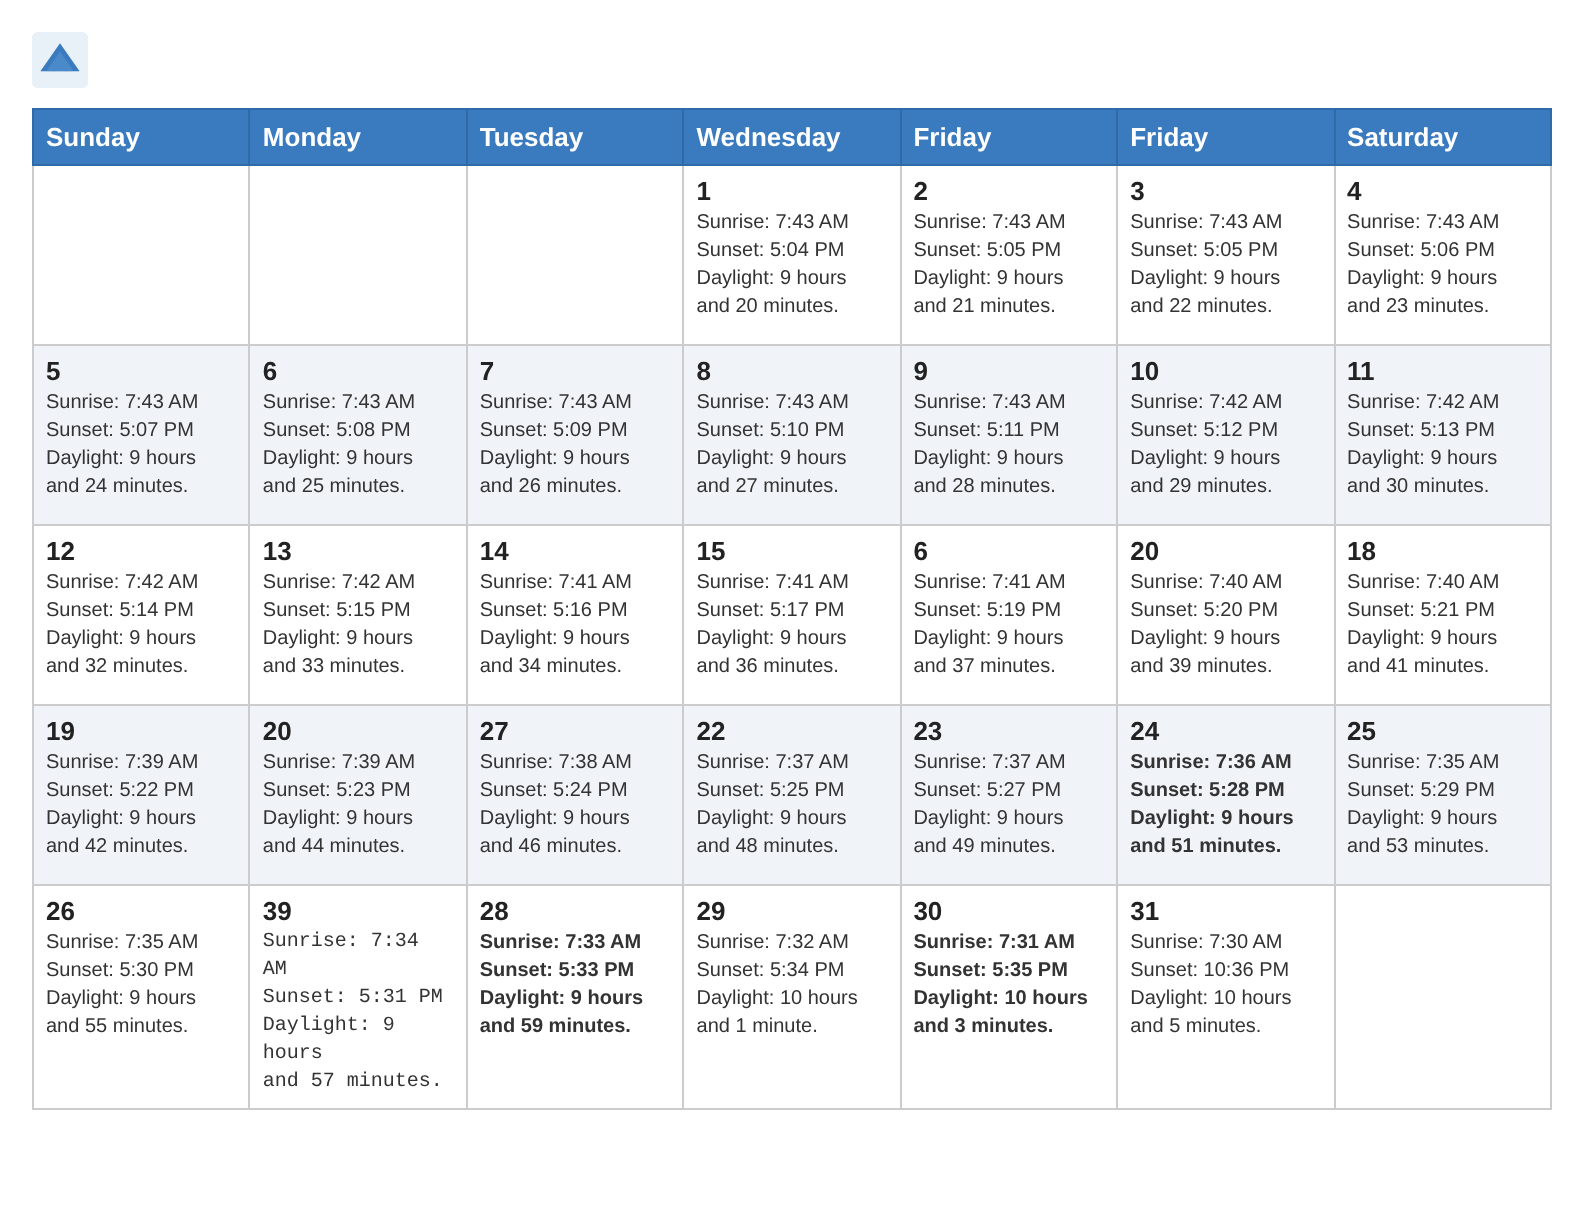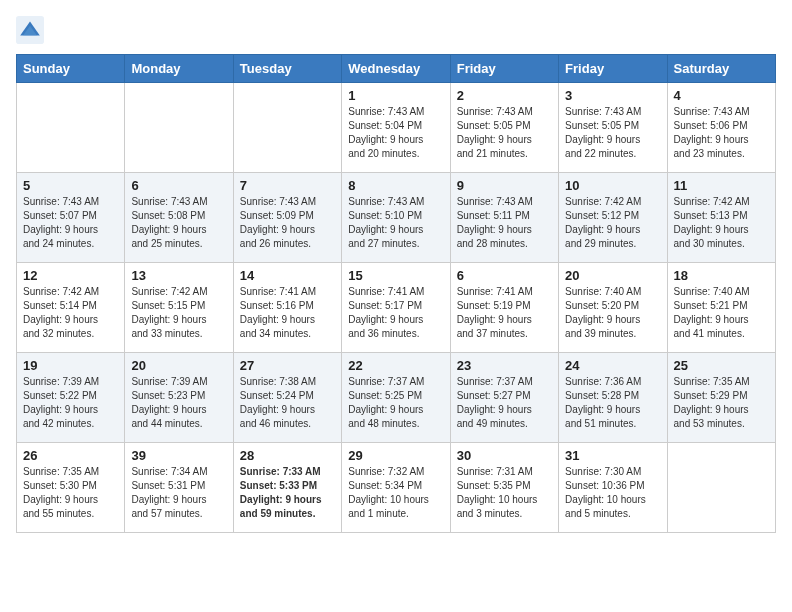--- a/index.html
+++ b/index.html
@@ -294,21 +294,21 @@
         </td>
         <td>
           <span class="day-number">23</span>
           <div class="day-info" style="white-space: pre-line;">Sunrise: 7:37 AM
 Sunset: 5:27 PM
 Daylight: 9 hours
 and 49 minutes.</div>
         </td>
         <td>
           <span class="day-number">24</span>
-          <div class="day-info" style="white-space: pre-line;">Sunrise: 7:36 AM
+          <div class="day-info" style="white-space: pre-line; font-weight: bold;">Sunrise: 7:36 AM
 Sunset: 5:28 PM
 Daylight: 9 hours
 and 51 minutes.</div>
         </td>
         <td>
           <span class="day-number">25</span>
           <div class="day-info" style="white-space: pre-line;">Sunrise: 7:35 AM
 Sunset: 5:29 PM
 Daylight: 9 hours
 and 53 minutes.</div>
@@ -317,42 +317,42 @@
       <tr>
         <td>
           <span class="day-number">26</span>
           <div class="day-info" style="white-space: pre-line;">Sunrise: 7:35 AM
 Sunset: 5:30 PM
 Daylight: 9 hours
 and 55 minutes.</div>
         </td>
         <td>
           <span class="day-number">39</span>
-          <div class="day-info" style="white-space: pre-line;">Sunrise: 7:34 AM
+          <div class="day-info" style="white-space: pre-line; font-family: Liberation Mono, monospace;">Sunrise: 7:34 AM
 Sunset: 5:31 PM
 Daylight: 9 hours
 and 57 minutes.</div>
         </td>
         <td>
           <span class="day-number">28</span>
           <div class="day-info" style="white-space: pre-line; font-weight: bold;">Sunrise: 7:33 AM
 Sunset: 5:33 PM
 Daylight: 9 hours
 and 59 minutes.</div>
         </td>
         <td>
           <span class="day-number">29</span>
           <div class="day-info" style="white-space: pre-line;">Sunrise: 7:32 AM
 Sunset: 5:34 PM
 Daylight: 10 hours
 and 1 minute.</div>
         </td>
         <td>
           <span class="day-number">30</span>
-          <div class="day-info" style="white-space: pre-line;">Sunrise: 7:31 AM
+          <div class="day-info" style="white-space: pre-line; font-weight: bold;">Sunrise: 7:31 AM
 Sunset: 5:35 PM
 Daylight: 10 hours
 and 3 minutes.</div>
         </td>
         <td>
           <span class="day-number">31</span>
           <div class="day-info" style="white-space: pre-line;">Sunrise: 7:30 AM
 Sunset: 10:36 PM
 Daylight: 10 hours
 and 5 minutes.</div>

